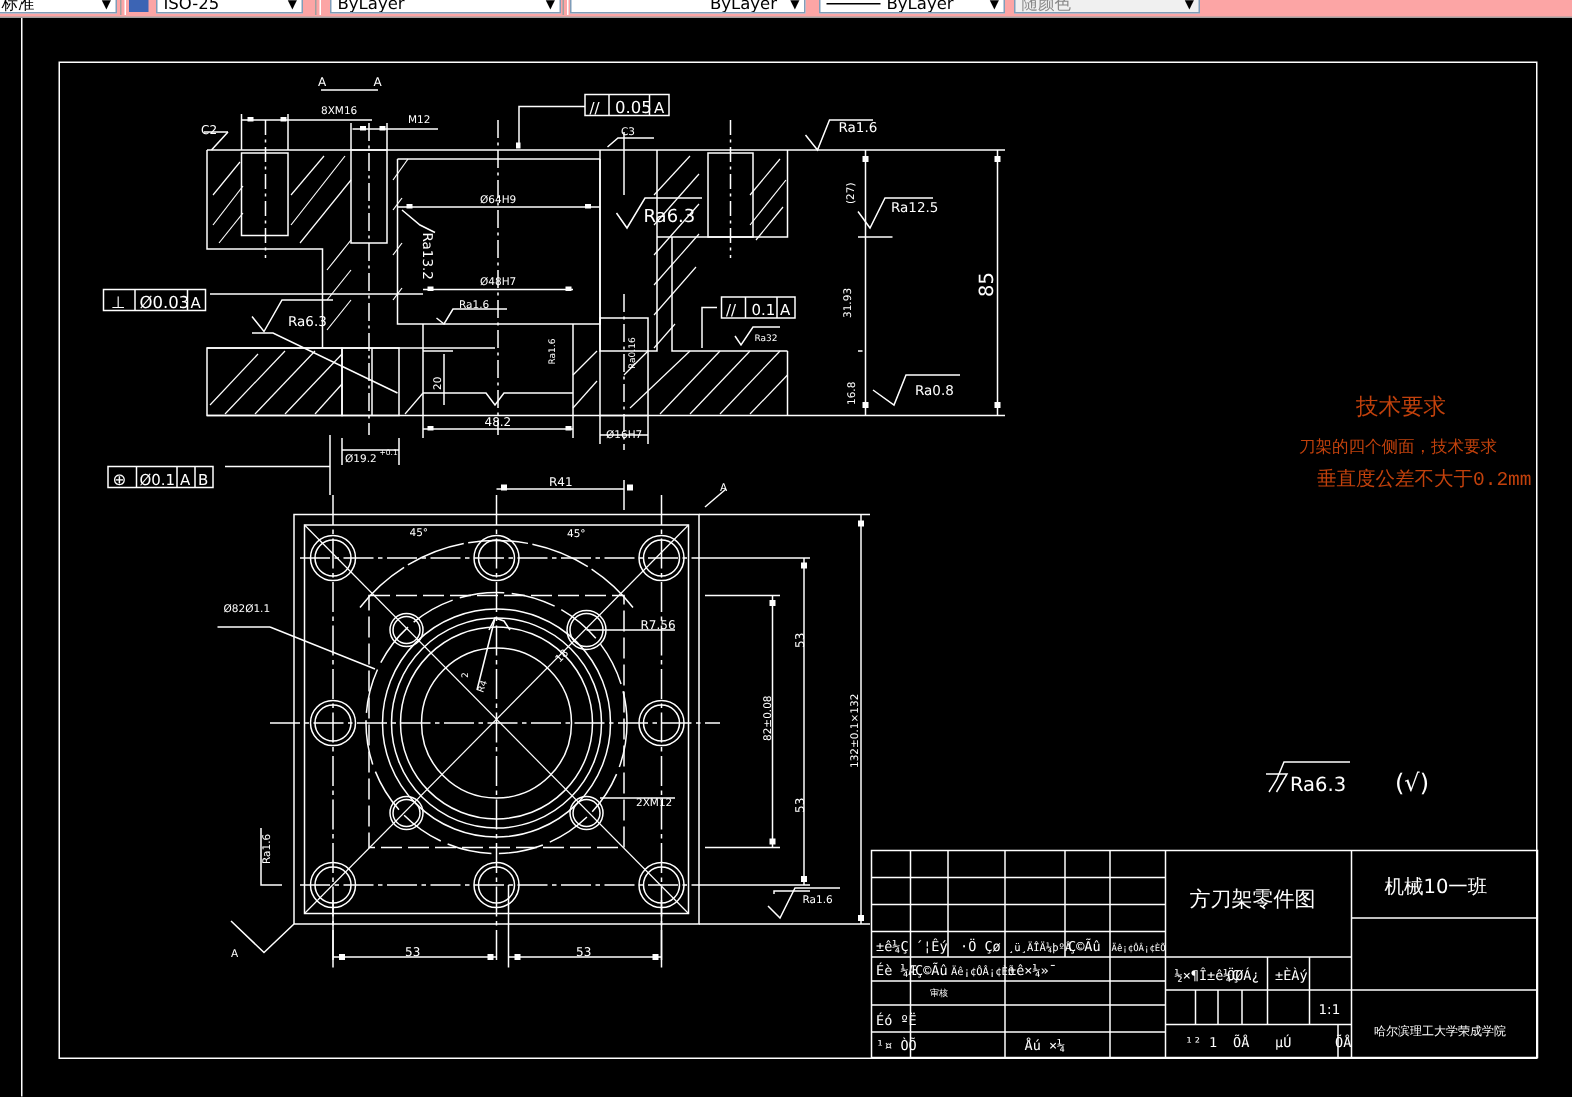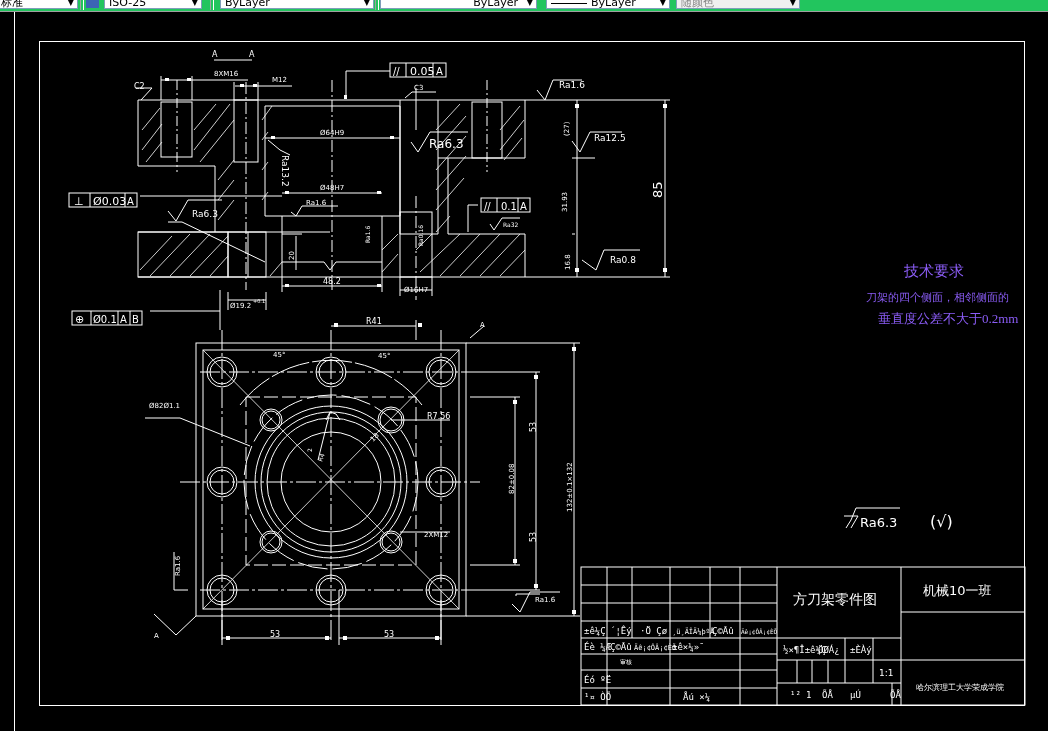--- a/index.html
+++ b/index.html
@@ -1,26 +1,26 @@
 <!DOCTYPE html>
 <html><head>
 <meta charset="utf-8">
 <style>
   html,body{margin:0;padding:0;background:#000;}
   body{width:1048px;height:731px;position:relative;overflow:hidden;font-family:"DejaVu Sans",sans-serif;}
-  .toolbar{position:absolute;left:0;top:0;width:1048px;height:11px;background:#22c55e;border-bottom:1px solid #a0a0a0;overflow:hidden;}
+  .toolbar{position:absolute;left:0;top:0;width:1048px;height:11px;background:#fca5a5;border-bottom:1px solid #a0a0a0;overflow:hidden;}
   .tb-field{position:absolute;top:-6px;height:15px;background:#fff;border:1px solid #7f9db9;font-size:11px;line-height:15px;color:#000;padding-left:4px;box-sizing:border-box;overflow:hidden;white-space:nowrap;}
   .tb-field .dd{position:absolute;right:3px;top:0;font-size:8px;color:#000;}
   .tb-field.disabled{background:#f0f0f0;color:#888;}
   .tb-sep{position:absolute;top:-2px;width:2px;height:12px;border-left:1px solid #a0a0a0;border-right:1px solid #fff;}
   .canvas{position:absolute;left:0;top:12px;width:1048px;height:719px;background:#000;}
   .left-edge{position:absolute;left:14px;top:12px;width:1px;height:719px;background:#fff;}
   svg{position:absolute;left:0;top:0;}
   .cad{font-family:"DejaVu Sans",sans-serif;fill:#fff;}
-  .tech{position:absolute;color:#8b5cf6;font-family:Liberation Serif, serif;white-space:nowrap;}
+  .tech{position:absolute;color:#c2410c;font-family:Liberation Mono, monospace;white-space:nowrap;}
 </style>
 </head>
 <body>
 
 <div class="toolbar">
   <div class="tb-field" style="left:-4px;width:82px;"><span>标准</span><span class="dd">▼</span></div>
   <div class="tb-sep" style="left:80px;"></div>
   <div style="position:absolute;left:86px;top:-3px;width:13px;height:11px;background:#3c64b4;"></div>
   <div class="tb-field" style="left:104px;width:98px;"><span>ISO-25</span><span class="dd">▼</span></div>
   <div class="tb-sep" style="left:210px;"></div>
@@ -429,14 +429,14 @@
       <text x="790" y="698">¹²</text>
       <text x="806" y="698">1</text>
       <text x="822" y="698">ÕÅ</text>
       <text x="850" y="698">µÚ</text>
       <text x="890" y="698">ÕÅ</text>
     </g>
   </g>
 </svg>
 
 <div class="tech" style="left:904px;top:262px;font-size:15px;">技术要求</div>
-<div class="tech" style="left:866px;top:290px;font-size:11px;">刀架的四个侧面，相邻侧面的</div>
+<div class="tech" style="left:866px;top:290px;font-size:11px;">刀架的四个侧面，技术要求</div>
 <div class="tech" style="left:878px;top:310px;font-size:13px;">垂直度公差不大于0.2mm</div>
 
 </body></html>

